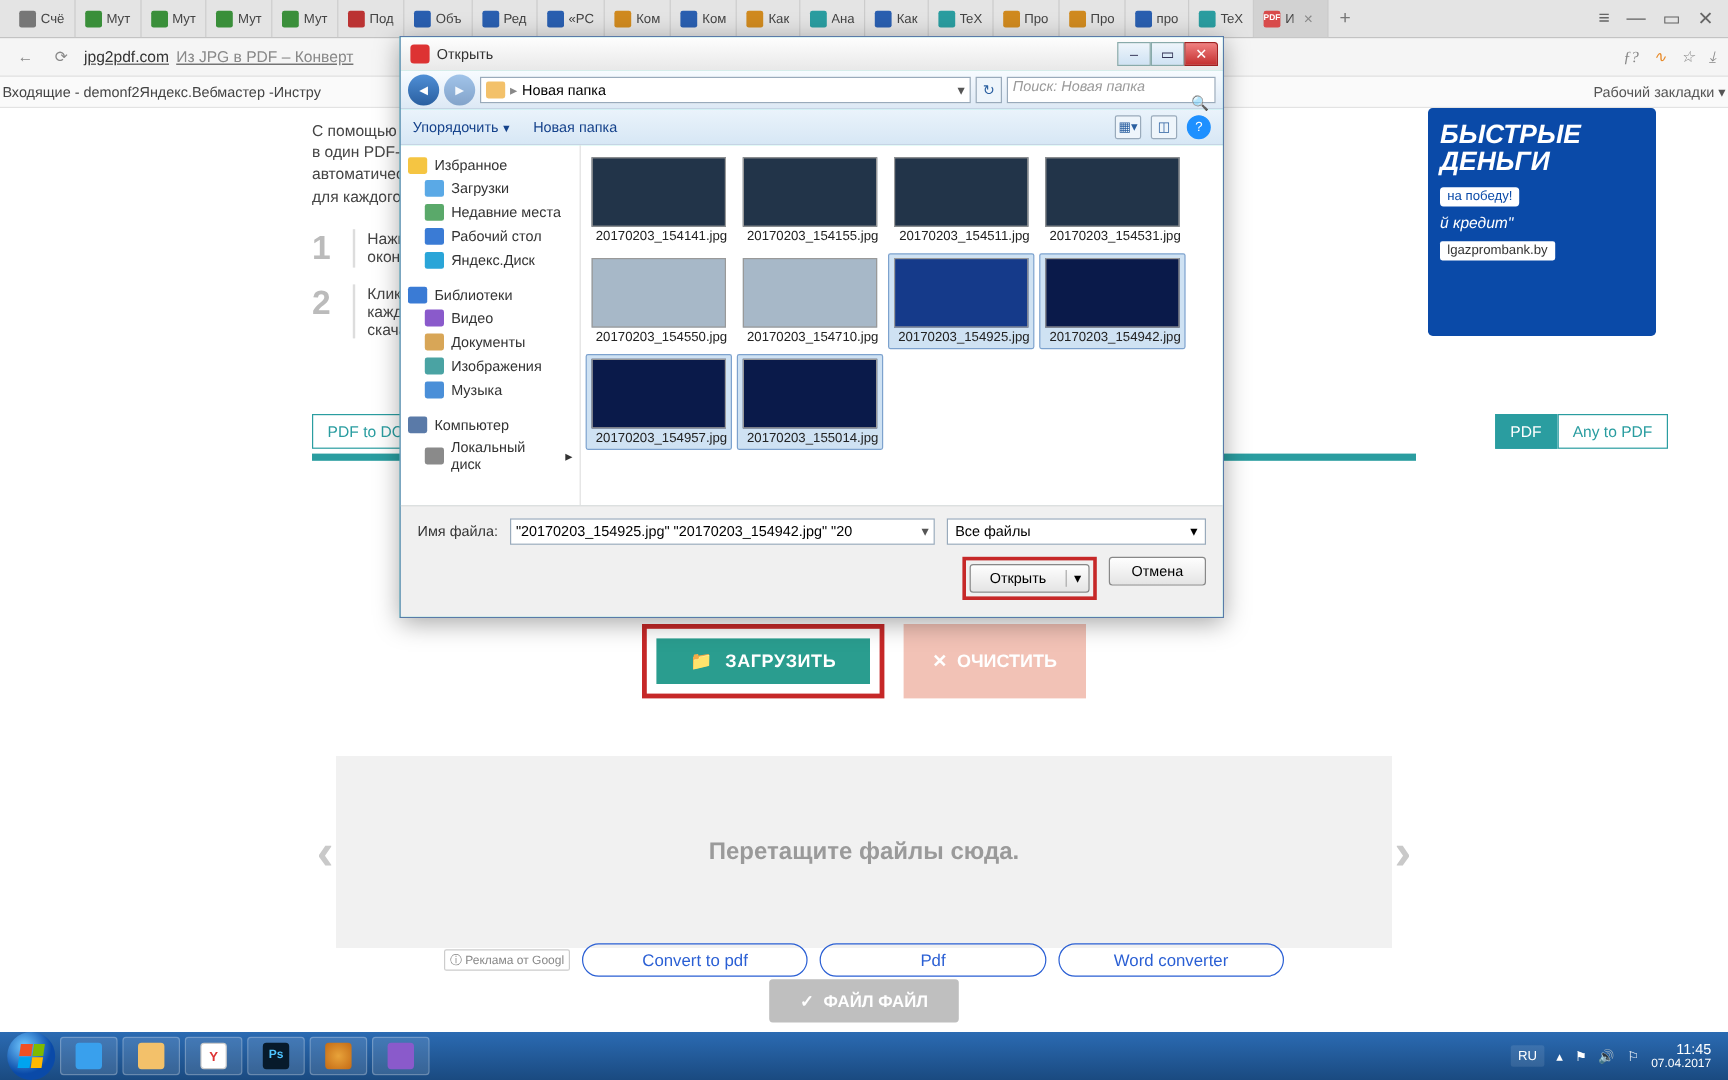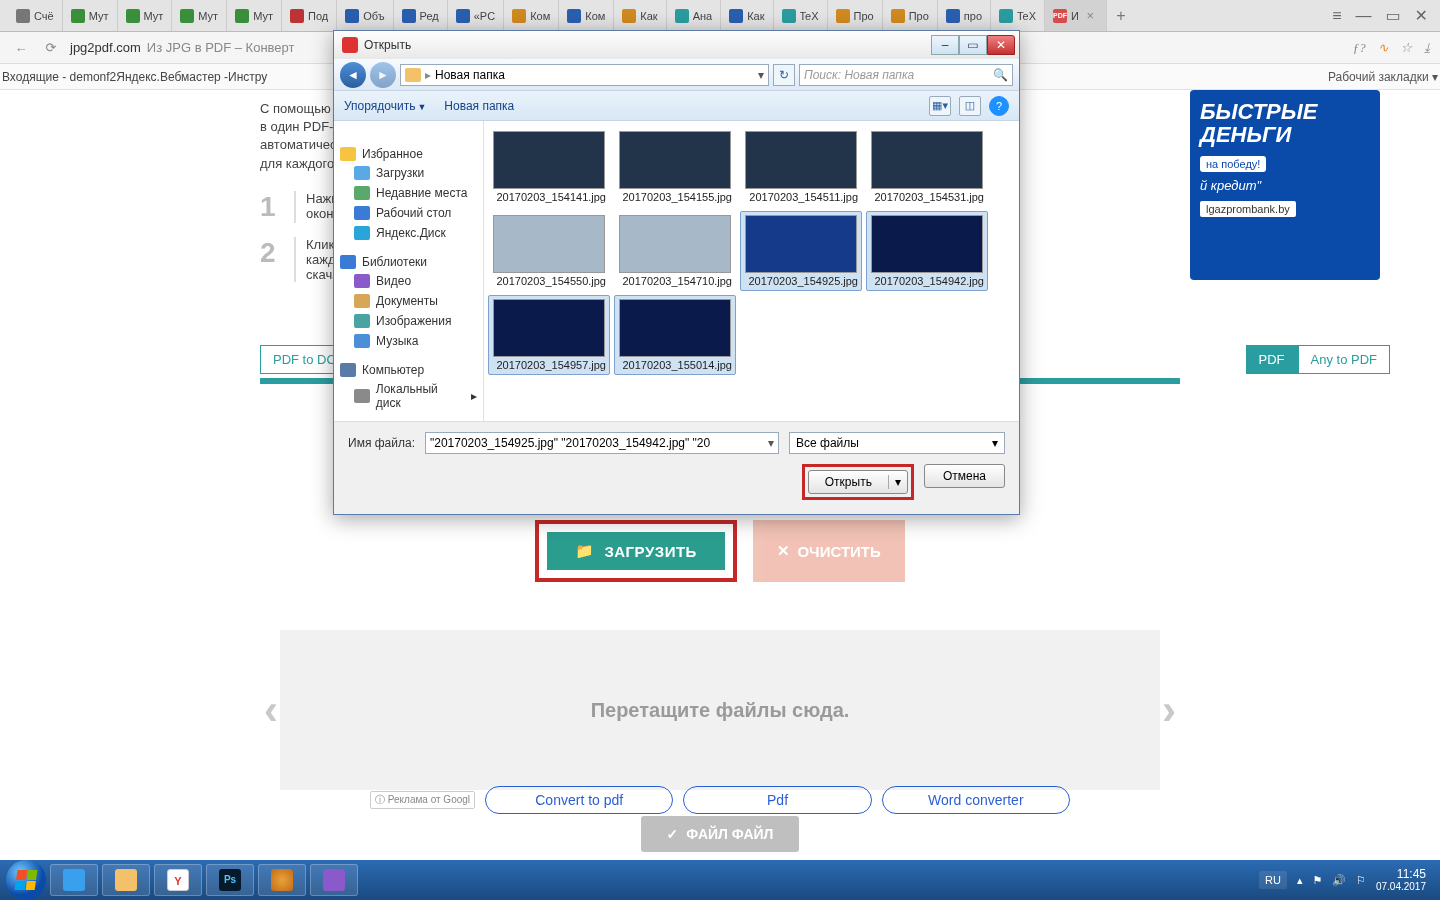--- a/index.html
+++ b/index.html
@@ -18,21 +18,21 @@
 .tab-fav.pdf   { background: #d84b4b; color:#fff; font-size:7px; text-align:center; line-height:14px; font-weight:bold;}
 .tab-label { overflow: hidden; text-overflow: ellipsis; }
 .tab-close { color:#888; font-size:13px; padding:0 4px; cursor:pointer; }
 .tab-new { width:28px; display:flex; align-items:center; justify-content:center; color:#777; cursor:pointer; }
 .win-btns { margin-left:auto; display:flex; align-items:center; gap:14px; padding:0 12px; color:#666;}
 .win-btns span { cursor:pointer; }
 
 
 .address-bar { height: 32px; display:flex; align-items:center; gap:8px; padding:0 10px; background:#f5f5f5; border-bottom:1px solid #ddd; font-size:13px; color:#555;}
 .nav-arrow { width:22px; text-align:center; color:#888; cursor:pointer; }
-.url-box { flex:1; display:flex; align-items:flex-end; gap:6px; }
+.url-box { flex:1; display:flex; align-items:flex-end; gap:6px;text-decoration:underline; }
 .url-host { color:#333; }
 .url-path { color:#888; }
 .addr-icons { display:flex; gap:12px; color:#888; font-style:italic;}
 .addr-icons span{cursor:pointer;}
 
 
 .bookmark-bar { height: 26px; display:flex; align-items:center; padding:0 2px; font-size:12px; color:#444; background:#fafafa; border-bottom:1px solid #e3e3e3;}
 .bm-right { margin-left:auto; color:#555; }
 
 
@@ -98,29 +98,29 @@
 .dlg-win-btns{margin-left:auto;display:flex;}
 .dlg-win-btn{width:28px;height:20px;border:1px solid #8aa; background:linear-gradient(#eef5fb,#cfe2f3); text-align:center; line-height:18px; color:#335; cursor:pointer;}
 .dlg-win-btn.close{background:linear-gradient(#f08080,#c43030);color:#fff;border-color:#a02020; border-radius:0 3px 0 0;}
 .dlg-nav { height:32px; background:linear-gradient(#f7fbff,#dde9f5); display:flex; align-items:center; padding:0 6px; gap:4px; border-bottom:1px solid #c6d4e4;}
 .nav-round{width:26px;height:26px;border-radius:50%;background:linear-gradient(#4f8fd6,#2a5fa0);display:flex;align-items:center;justify-content:center;color:#fff;cursor:pointer;}
 .nav-round.fwd{opacity:.5;}
 .crumb-box{flex:1;height:22px;border:1px solid #9ab;background:#fff;display:flex;align-items:center;padding:0 4px;gap:4px;}
 .crumb-ico{width:16px;height:14px;background:#f3c16a;border-radius:2px;}
 .crumb-sep{color:#888;}
 .refresh-btn{width:22px;height:22px;border:1px solid #9ab;background:#eef5fb;display:flex;align-items:center;justify-content:center;color:#2a5fa0;cursor:pointer;}
-.search-box{width:214px;height:22px;border:1px solid #9ab;background:#fff;display:flex;align-items:center;padding:0 4px;color:#9a9a9a;font-style:italic;}
+.search-box{width:174px;height:22px;border:1px solid #9ab;background:#fff;display:flex;align-items:flex-start;padding:0 4px;color:#9a9a9a;font-style:italic;flex-direction:column;}
 .search-box .mag{margin-left:auto;color:#2a5fa0;font-style:normal;}
 .dlg-toolbar{height:30px;background:linear-gradient(#eaf3fb,#d7e7f5);display:flex;align-items:center;padding:0 10px;gap:18px;border-bottom:1px solid #c6d4e4;}
 .tb-link{color:#15428b;cursor:pointer;} .tb-link .caret{font-size:9px;margin-left:2px;}
 .tb-right{margin-left:auto;display:flex;gap:8px;align-items:center;}
 .tb-ico{width:22px;height:20px;border:1px solid #9ab;background:#eef5fb;border-radius:2px;cursor:pointer;display:flex;align-items:center;justify-content:center;color:#2a5fa0;font-size:11px;}
 .tb-ico.help{background:#1e90ff;color:#fff;border-color:#1e90ff;border-radius:50%;width:20px;height:20px;}
 .dlg-body{height:300px;display:flex;background:#fff;}
-.dlg-side{width:150px;border-right:1px solid #e0e0e0;padding:24px 4px;overflow:hidden;}
+.dlg-side{width:150px;border-right:1px solid #e0e0e0;padding:8px 4px;overflow:hidden;}
 .side-group{margin-bottom:10px;}
 .side-head{display:flex;align-items:center;gap:6px;font-size:12px;color:#333;padding:2px 2px;}
 .side-item{display:flex;align-items:center;gap:6px;font-size:12px;color:#333;padding:3px 2px 3px 16px;cursor:pointer;}
 .sico{width:16px;height:14px;border-radius:2px;}
 .star{background:#f5c542;} .dl{background:#5aa9e6;} .recent{background:#5aa96a;}
 .desk{background:#3a7bd5;} .yd{background:#2aa5d8;} .lib{background:#3a7bd5;}
 .vid{background:#8a5acb;} .doc{background:#d8a657;} .img{background:#4aa3a3;} .mus{background:#4a8fd8;}
 .comp{background:#5a7aa8;} .drive{background:#8a8a8a;}
 .dlg-files{flex:1;padding:6px 4px;overflow:auto;position:relative;}
 .file-grid{display:grid;grid-template-columns:repeat(4, 122px);gap:4px 4px;}

